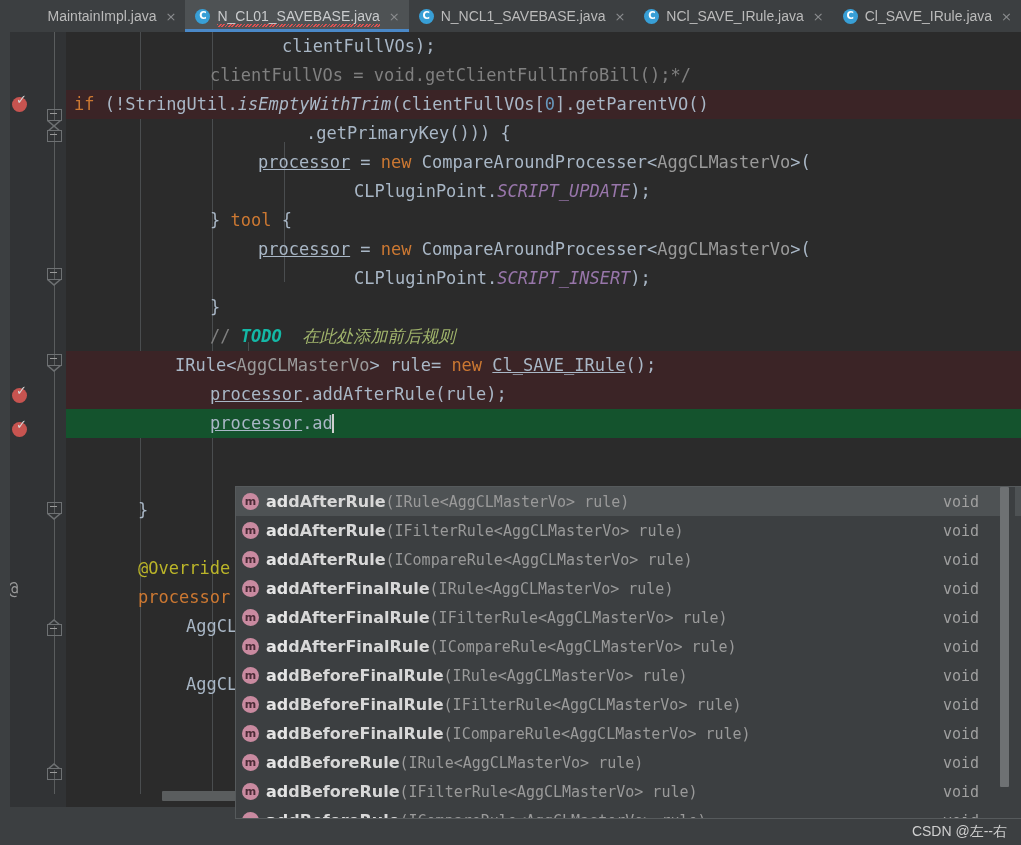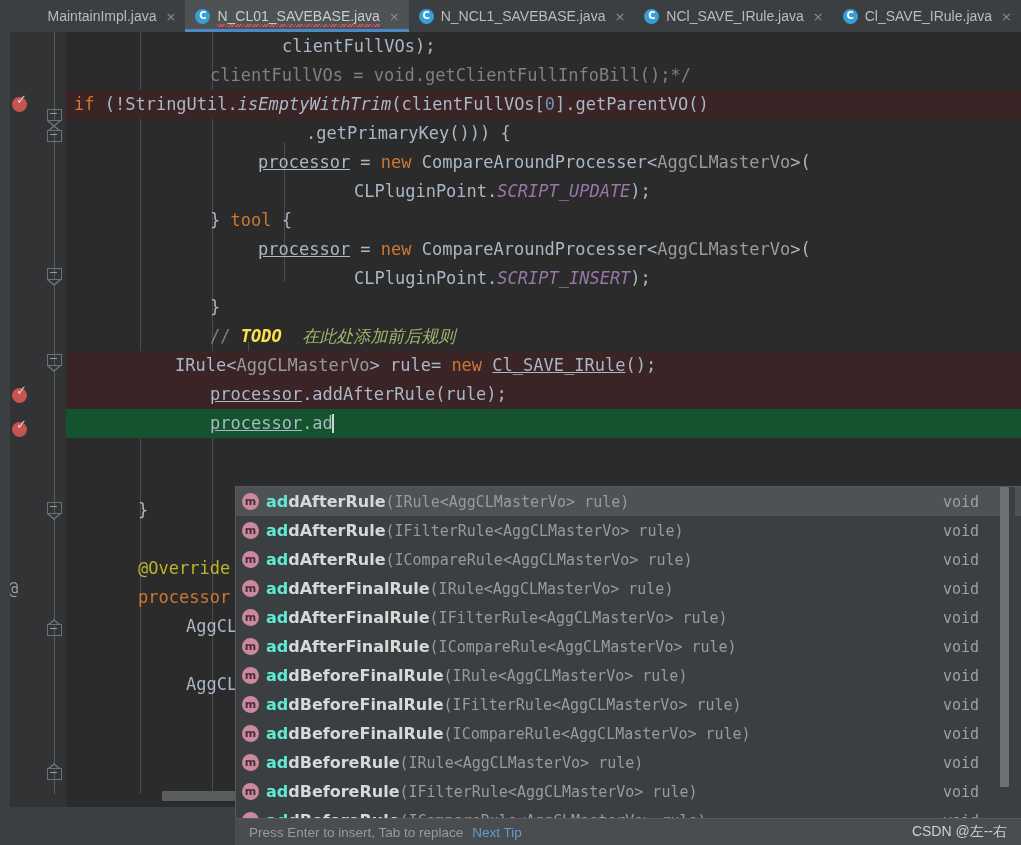--- a/index.html
+++ b/index.html
@@ -96,21 +96,21 @@
     color: #a9b7c6;
   }
   .line .txt { padding-left: 8px; display: inline-block; }
   .line.err { background: #3b2426; }
   .line.caretline { background: #14532d; }
 
   
   .kw   { color: #cc7832; }
   .num  { color: #6897bb; }
   .cmt  { color: #808080; }
-  .todo { color: #fde047; font-style: italic; font-weight: bold; }
+  .todo { color: #14b8a6; font-style: italic; font-weight: bold; }
   .todocn { color: #a1b56c; font-style: italic; }
   .gen  { color: #9a9a9a; }
   .fld  { color: #9876aa; font-style: italic; }
   .mtdi { color: #a9b7c6; font-style: italic; }
   .anno { color: #bbb529; }
   .id   { color: #a9b7c6; }
   .fldu { color: #a9b7c6; text-decoration: underline; }
   .clsu { color: #a9b7c6; text-decoration: underline; }
   .caret {
     display: inline-block; width: 2px; height: 19px;
@@ -209,21 +209,21 @@
   .prow.sel { background: #4e5254; }
   .micon {
     width: 17px; height: 17px; border-radius: 50%;
     background: #c98aa0;
     color: #4b2b36; font-size: 11px; font-weight: bold;
     display: flex; align-items: center; justify-content: center;
     flex: 0 0 auto; margin-right: 7px;
     font-family: "DejaVu Sans", sans-serif; line-height: 1;
   }
   .pname { font-weight: bold; color: #d8d8d8; }
-  .pname .pref { color: #5eead4; }
+  .pname .pref { color: #e5e5e5; }
   .psig { color: #9a9a9a; font-family: "DejaVu Sans Mono", monospace; font-size: 15px; }
   .pret {
     position: absolute; right: 42px;
     color: #a0a0a0; font-family: "DejaVu Sans Mono", monospace; font-size: 15px;
   }
   .pscroll-track {
     position: absolute; right: 6px; top: 0; width: 9px; bottom: 0;
     background: #3c3f41;
   }
   .pscroll-thumb {
@@ -465,19 +465,15 @@
           <span class="pname"><span class="pref">ad</span>dBeforeRule</span>
           <span class="psig">(ICompareRule&lt;AggCLMasterVo&gt; rule)</span>
           <span class="pret">void</span>
         </div>
       </div>
     <div class="pscroll-track">
       <div class="pscroll-thumb"></div>
     </div>
   </div>
 
-  <div class="hintbar">
-    <span>Press Enter to insert, Tab to replace</span>
-    <span class="nexttip">Next Tip</span>
-  </div>
   <div class="watermark">CSDN @左--右</div>
 
 </div>
 
 </body></html>

